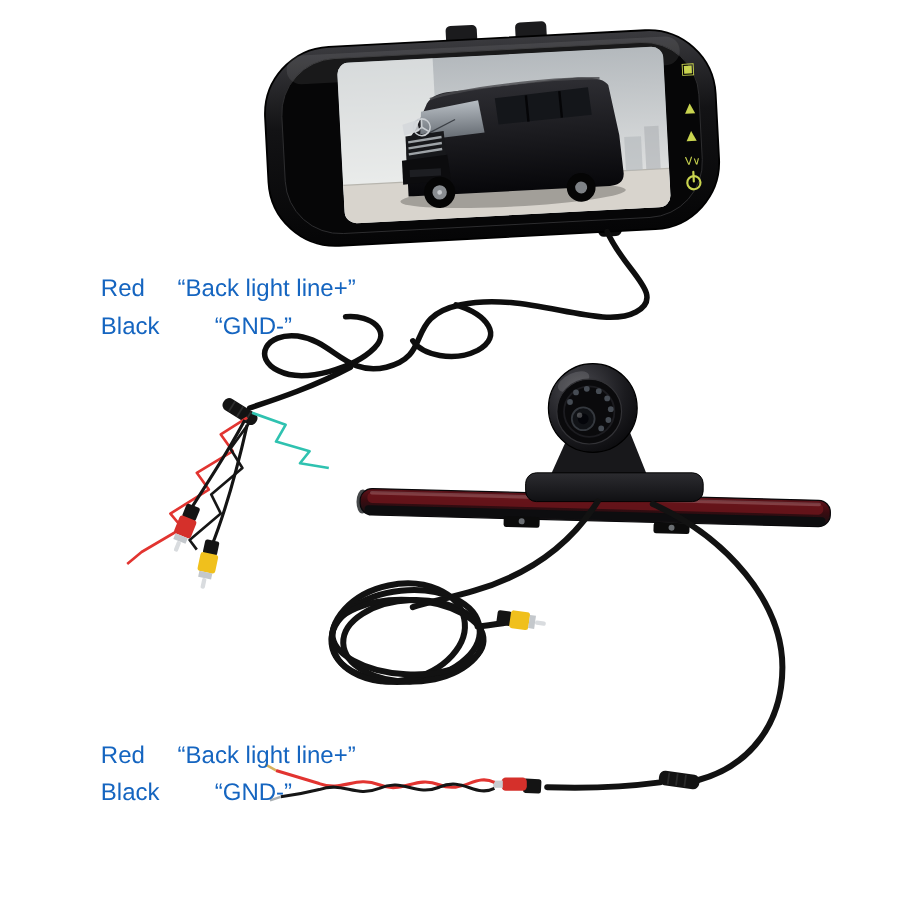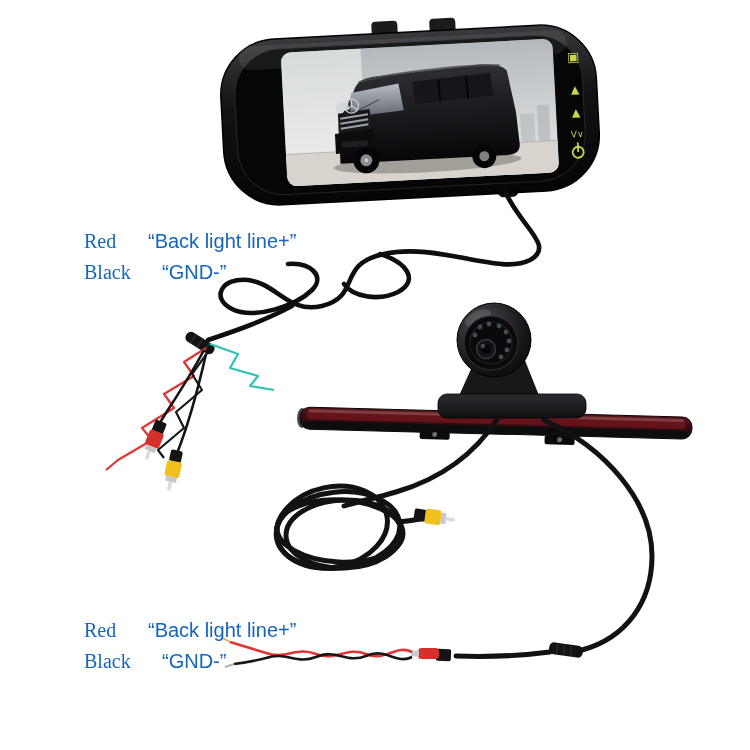--- a/index.html
+++ b/index.html
@@ -1,23 +1,23 @@
 <!DOCTYPE html>
 <html><head>
 <meta charset="utf-8">
 <style>
   html,body { margin:0; padding:0; background:#ffffff; }
   body { font-family:"Liberation Sans", sans-serif; }
   .stage { position:relative; width:750px; height:750px; background:#ffffff; overflow:hidden; }
   .stage svg { position:absolute; left:0; top:0; }
   .annot { position:absolute; color:#1565c0; font-size:20px; line-height:1; }
   .annot .row { display:flex; align-items:baseline; margin-bottom:11px; }
-  .annot .lab { width:64px; flex:0 0 auto;font-family:Liberation Serif, serif; }
+  .annot .lab { width:64px; flex:0 0 auto; }
   .annot .val {}
-  .annot .val2 { margin-left:14px; }
+  .annot .val2 { margin-left:31px; }
   text.icon { font-family:"DejaVu Sans", sans-serif; }
 </style>
 </head>
 <body>
 
 <div class="stage">
 
 <svg width="750" height="750" viewBox="0 0 750 750">
   <defs>
     <linearGradient id="gMirror" x1="0" y1="0" x2="0" y2="1">

